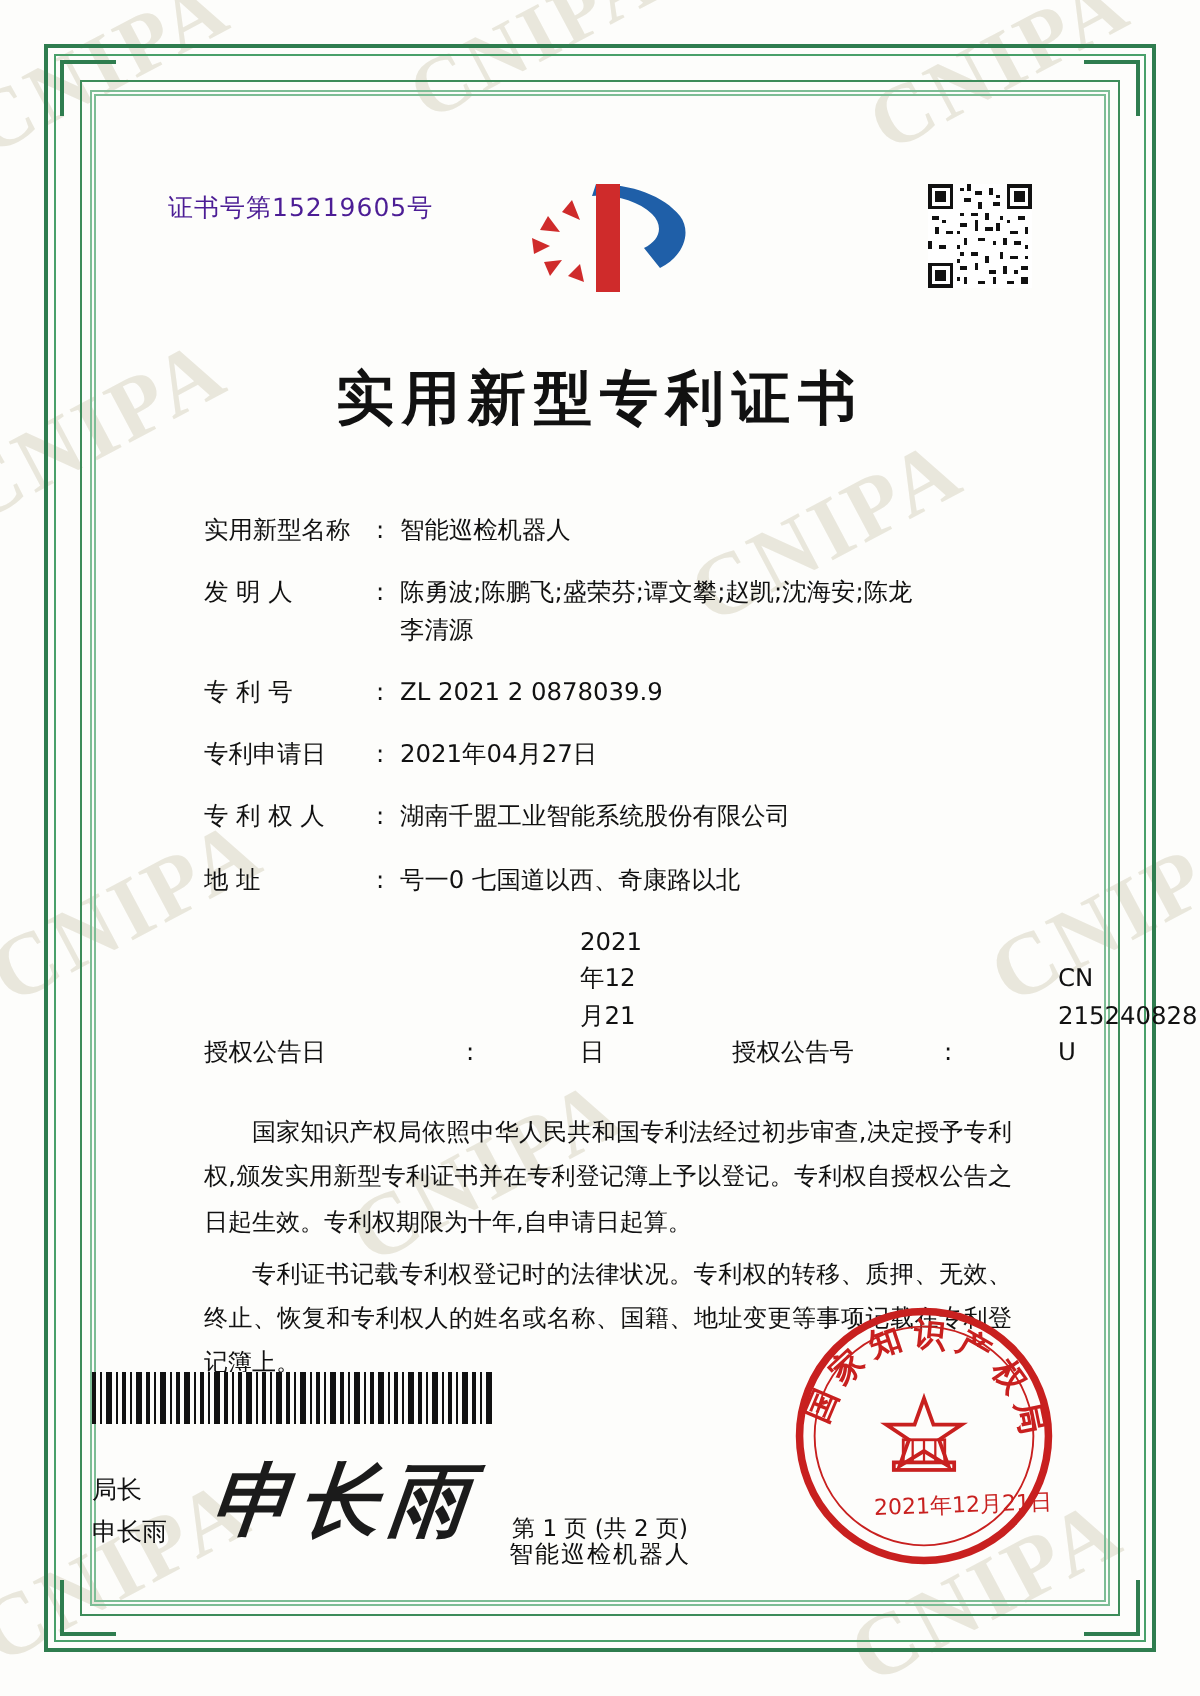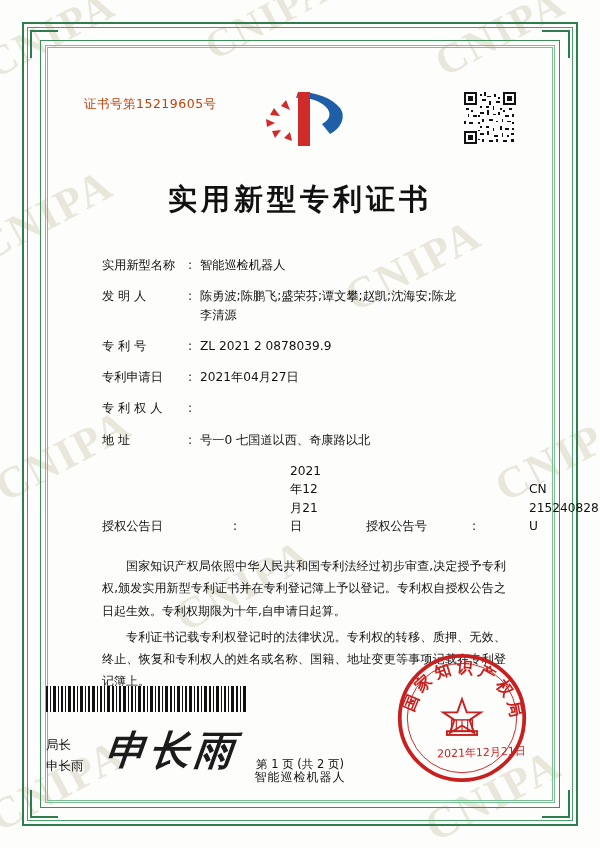--- a/index.html
+++ b/index.html
@@ -83,21 +83,21 @@
 
   .top-row {
     display: flex;
     justify-content: space-between;
     align-items: flex-start;
     height: 76px;
   }
   .cert-no {
     font-family: "DejaVu Sans", "Liberation Sans", sans-serif;
     font-size: 12.5px;
-    color: #c2410c;
+    color: #4c1d95;
     letter-spacing: .5px;
     padding-top: 6px;
   }
 
   
   .logo {
     position: absolute;
     left: 50%;
     transform: translateX(-50%);
     top: 32px;
@@ -390,20 +390,21 @@
 
       <div class="field">
         <span class="lbl">专利申请日</span>
         <span class="colon">:</span>
         <span class="val">2021年04月27日</span>
       </div>
 
       <div class="field">
         <span class="lbl">专 利 权 人</span>
         <span class="colon">:</span>
+        <span class="val">湖南千盟工业智能系统股份有限公司</span>
       </div>
 
       <div class="field">
         <span class="lbl">地 址</span>
         <span class="colon">:</span>
         <span class="val">
           <span class="line2">号一0 七国道以西、奇康路以北</span>
         </span>
       </div>
 

